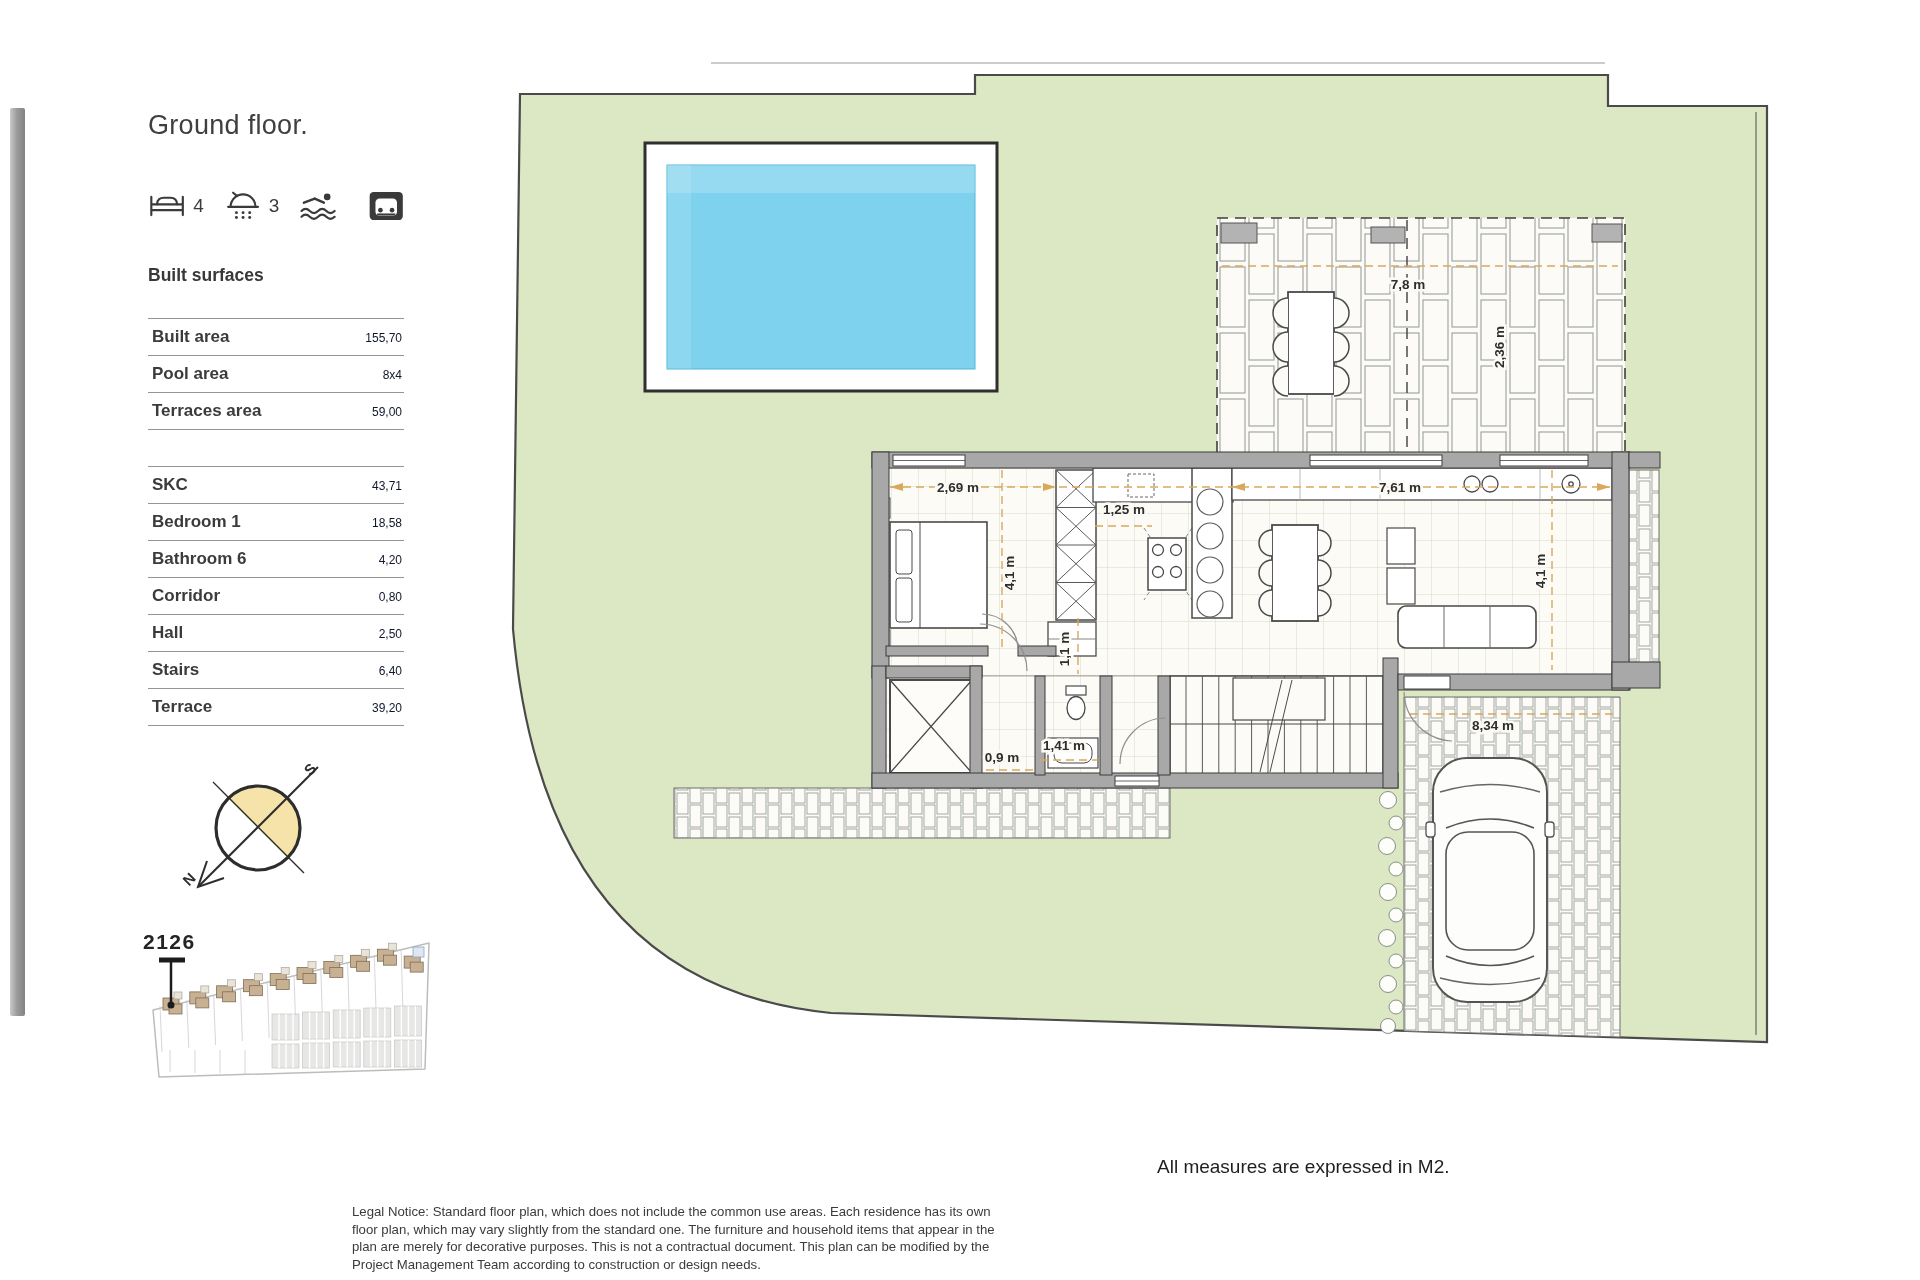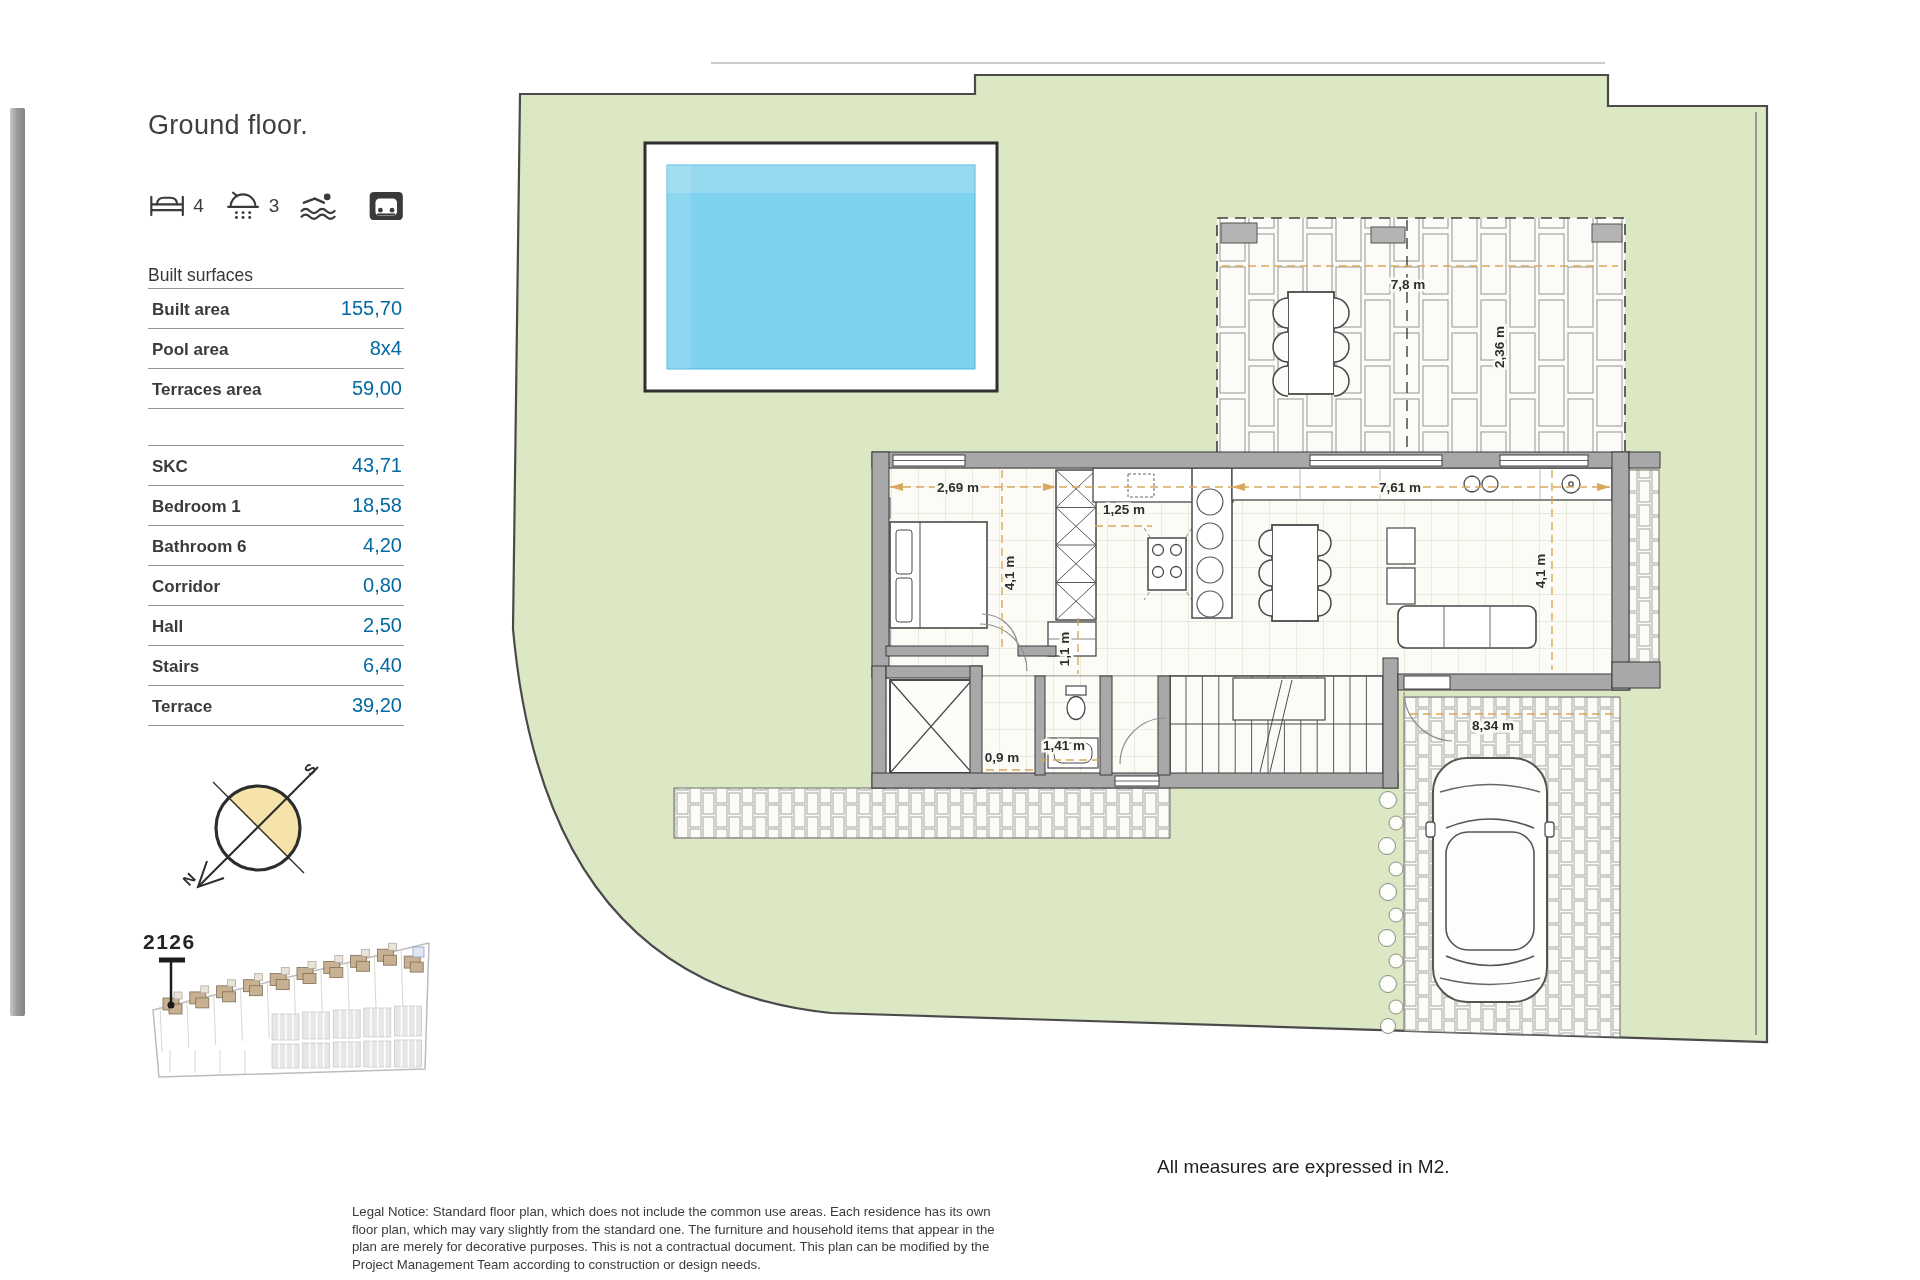--- a/index.html
+++ b/index.html
@@ -6,26 +6,26 @@
   .page{position:relative;width:1920px;height:1280px;background:#ffffff;overflow:hidden;
         font-family:"Liberation Sans",sans-serif;color:#3d3d3d;border-radius:22px;}
   .edge-bar{position:absolute;left:10px;top:108px;width:15px;height:908px;
         background:linear-gradient(90deg,#c9c9c9 0%,#9c9c9c 45%,#828282 100%);border-radius:2px;}
   .sidebar{position:absolute;left:148px;top:110px;width:256px;}
   .title{font-size:27px;font-weight:400;color:#3f3f3f;letter-spacing:.3px;}
   .amenities{margin-top:46px;display:flex;align-items:center;}
   .amenities .cnt{font-size:19px;color:#3c3c3c;margin:0 20px 0 7px;}
   .amenities svg{display:block;}
   .mr30{margin-right:30px;}
-  .surf-heading{margin-top:40px;font-size:17.5px;font-weight:400;color:#383838;}
-  .surf-table{margin-top:2px;font-size:17px;}
+  .surf-heading{margin-top:40px;font-size:17.5px;font-weight:700;color:#383838;}
+  .surf-table{margin-top:32px;font-size:17px;}
   .srow{display:flex;justify-content:space-between;align-items:baseline;
         padding:8px 2px 8px 4px;border-top:1.5px solid #949494;}
   .srow .lab{font-weight:600;color:#3b3b3b;}
-  .srow .val{font-size:20px;color:#0369a1;}
+  .srow .val{font-size:12px;color:#0f172a;}
   .group-end{border-bottom:1.5px solid #949494;gap:48px;}
   .tspacer{height:36px;}
   .legal{position:absolute;left:352px;top:1203px;width:652px;font-size:13.2px;
         line-height:1.33;color:#3b3b3b;}
   .measures{position:absolute;left:1157px;top:1156px;font-size:19px;font-weight:500;color:#1f1f1f;}
   .abs{position:absolute;}
   svg text{font-family:"Liberation Sans",sans-serif;}
   .dim{font-size:13.5px;fill:#2e2e2e;font-weight:600;text-anchor:middle;
        stroke:#fbfaf4;stroke-width:5px;paint-order:stroke;}
   .cmp{font-size:15px;fill:#2d2d2d;font-weight:600;text-anchor:middle;}

